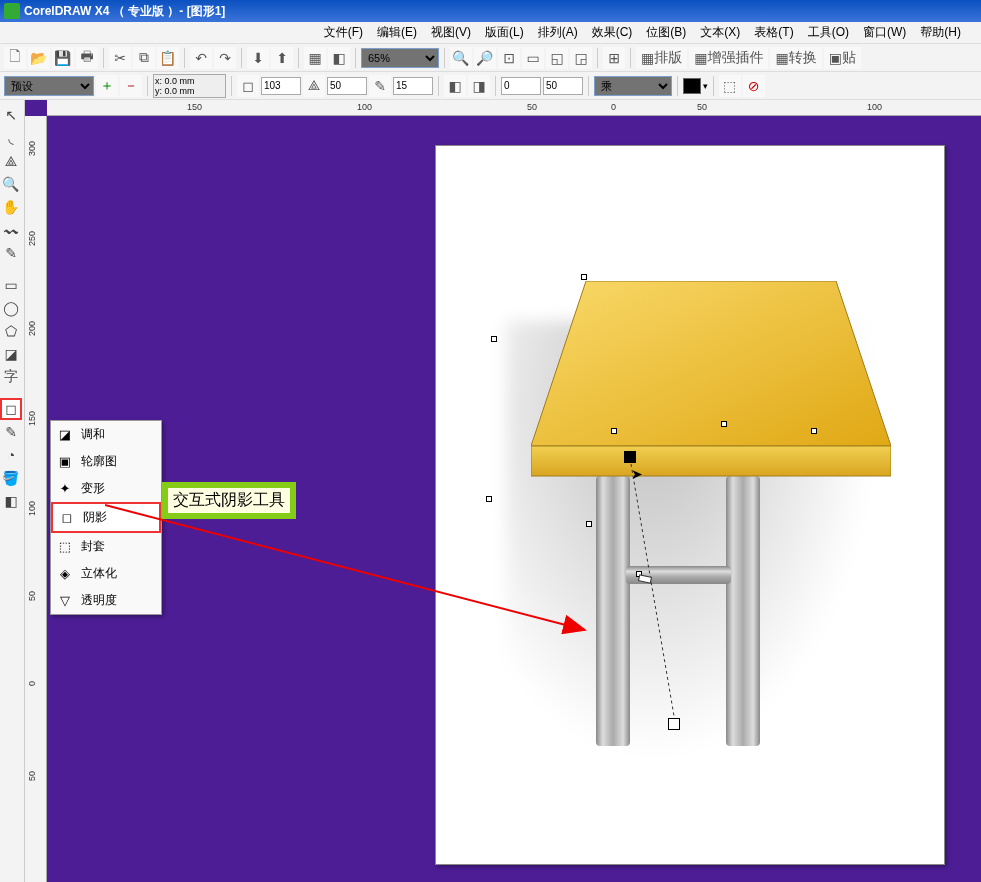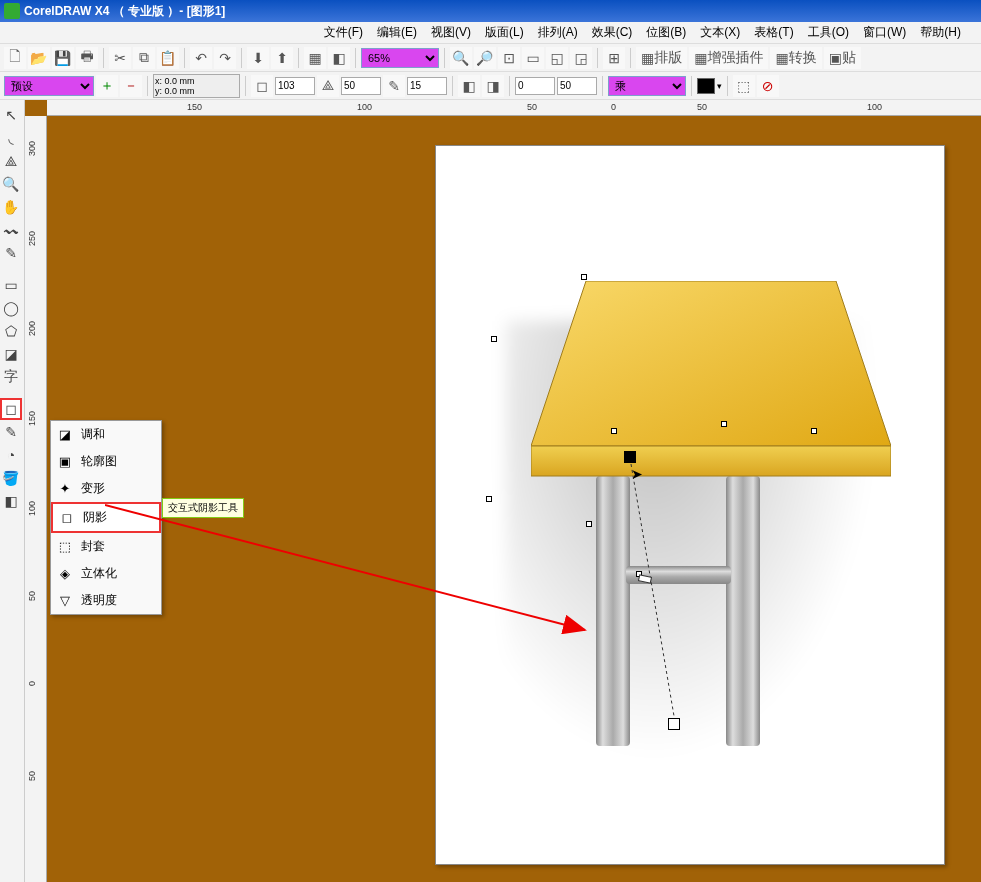--- a/index.html
+++ b/index.html
@@ -4,48 +4,48 @@
 <style>
 * { box-sizing: border-box; margin: 0; padding: 0; }
 body { font-family: "SimSun", Arial, sans-serif; font-size: 12px; background: #fff; width: 981px; height: 882px; overflow: hidden; }
 .titlebar { background: linear-gradient(#0a50c0, #3b74d9); color: #fff; height: 22px; display: flex; align-items: center; padding: 0 4px; font-weight: bold; }
 .titlebar .ico { width: 16px; height: 16px; background: #3a3; margin-right: 4px; border-radius: 2px; }
 .menubar { background: #f3f3f3; display: flex; padding: 2px 6px; border-bottom: 1px solid #ddd; height: 22px; align-items: center; justify-content: flex-end; }
 .menubar span { margin-right: 14px; cursor: pointer; }
 .toolbar1, .toolbar2 { background: #f3f3f3; display: flex; align-items: center; padding: 2px 4px; border-bottom: 1px solid #ddd; height: 28px; gap: 2px; }
 .tbtn { width: 22px; height: 22px; background: #f8f8f8; border: 1px solid transparent; display: flex; align-items: center; justify-content: center; cursor: pointer; font-size: 14px; color: #555; }
 .sep { width: 1px; height: 20px; background: #ccc; margin: 0 3px; }
-.combo { height: 20px; border: 1px solid #7d9fcc; background: #d946ef; font-size: 11px; padding: 0 2px; }
+.combo { height: 20px; border: 1px solid #7d9fcc; background: #737373; font-size: 11px; padding: 0 2px; }
 .spin { width: 40px; height: 18px; border: 1px solid #aaa; font-size: 10px; padding: 0 2px; background: #fff; }
 .main { display: flex; height: calc(882px - 22px - 22px - 28px - 28px); }
 .toolbox { width: 25px; background: #f3f3f3; border-right: 1px solid #ccc; display: flex; flex-direction: column; padding-top: 4px; gap: 1px; }
 .toolbox .tb { width: 22px; height: 22px; display: flex; align-items: center; justify-content: center; cursor: pointer; font-size: 14px; color: #444; }
 .toolbox .tb.active { border: 2px solid #e33; background: #fff; }
-.canvas-area { flex: 1; position: relative; background: #a16207; }
+.canvas-area { flex: 1; position: relative; background: #4c1d95; }
 .ruler-h { position: absolute; top: 0; left: 22px; right: 0; height: 16px; background: #f3f3f3; border-bottom: 1px solid #aaa; font-size: 9px; overflow: hidden; }
 .ruler-h .tick { position: absolute; top: 2px; font-size: 9px; color: #333; }
 .ruler-v { position: absolute; top: 16px; left: 0; width: 22px; bottom: 0; background: #f3f3f3; border-right: 1px solid #aaa; }
 .ruler-v .tick { position: absolute; left: 2px; font-size: 9px; color: #333; writing-mode: vertical-rl; transform: rotate(180deg); }
 .page { position: absolute; left: 410px; top: 45px; width: 510px; height: 720px; background: #fff; border: 1px solid #888; box-shadow: 2px 2px 4px rgba(0,0,0,.3); }
 .stool-shadow { position: absolute; left: 70px; top: 175px; width: 370px; height: 440px; background: radial-gradient(ellipse at 40% 20%, rgba(0,0,0,.25), transparent 70%); filter: blur(8px); }
 .stool-top { position: absolute; left: 95px; top: 135px; width: 360px; height: 200px; }
 .stool-top svg { width: 100%; height: 100%; }
 .leg { position: absolute; width: 34px; background: linear-gradient(90deg, #888, #ddd 20%, #aaa 50%, #ddd 80%, #888); border-radius: 4px; }
 .leg1 { left: 160px; top: 330px; height: 270px; }
 .leg2 { left: 290px; top: 330px; height: 270px; }
 .brace { position: absolute; left: 190px; top: 420px; width: 105px; height: 18px; background: linear-gradient(#888, #ddd 30%, #aaa 60%, #888); border-radius: 4px; }
 .handle { position: absolute; width: 6px; height: 6px; background: #fff; border: 1px solid #000; }
 .handle.solid { background: #000; width: 12px; height: 12px; }
 .flyout { position: absolute; left: 25px; top: 320px; width: 112px; background: #f9f9f9; border: 1px solid #999; box-shadow: 2px 2px 4px rgba(0,0,0,.3); }
 .flyout .fi { display: flex; align-items: center; padding: 5px 6px; gap: 8px; cursor: pointer; }
 .flyout .fi.sel { border: 2px solid #e33; background: #fff; }
 .flyout .fi .fico { width: 16px; height: 16px; display: flex; align-items: center; justify-content: center; font-size: 13px; }
-.tooltip { position: absolute; left: 137px; top: 398px; background: #ffffe1; border: 1px solid #84cc16; padding: 2px 5px; font-size: 10px; }
+.tooltip { position: absolute; left: 137px; top: 382px; background: #ffffe1; border: 6px solid #84cc16; padding: 2px 5px; font-size: 16px; }
 .arrow { position: absolute; left: 80px; top: 400px; }
-.coord-box { position: absolute; background: #eee; border: 1px solid #aaa; font-size: 9px; padding: 1px; width: 87px; }
+.coord-box { position: absolute; background: #eee; border: 1px solid #aaa; font-size: 9px; padding: 1px; width: 73px; }
 </style>
 </head>
 <body>
 
 <div class="titlebar">
   <div class="ico"></div>
   <span>CorelDRAW X4 （ 专业版 ）- [图形1]</span>
 </div>
 
 <div class="menubar">

